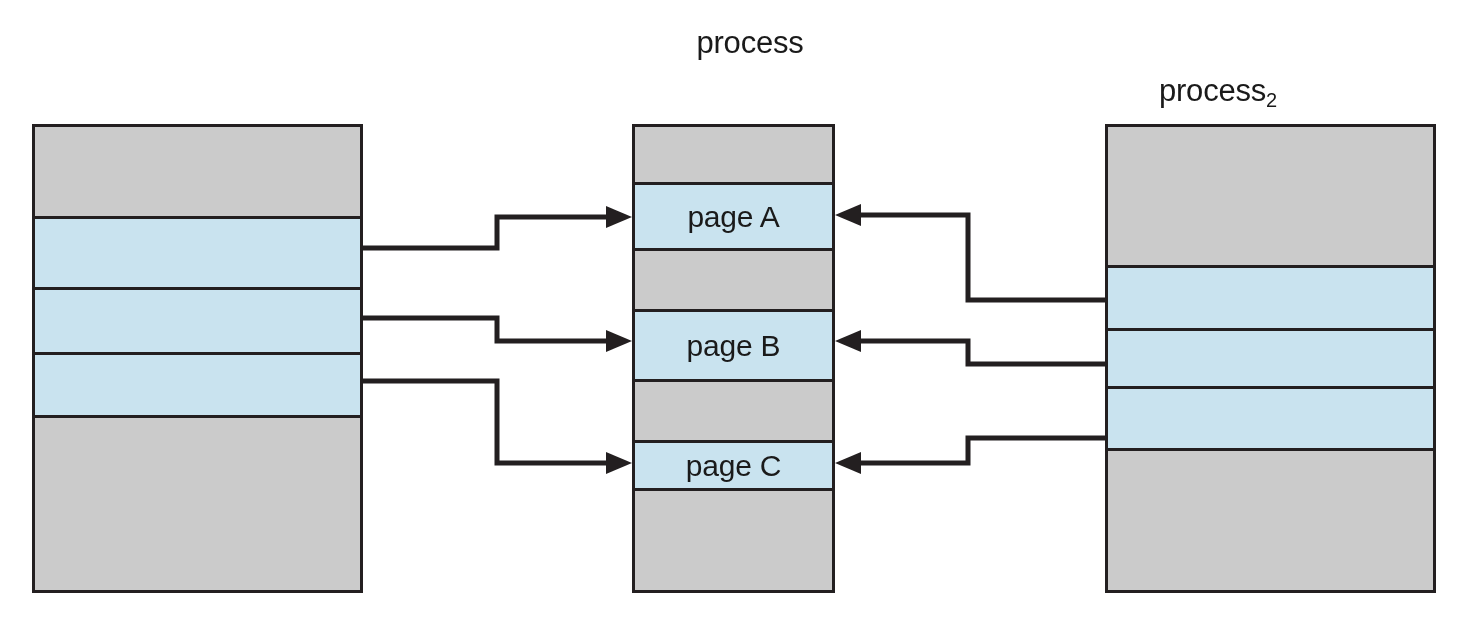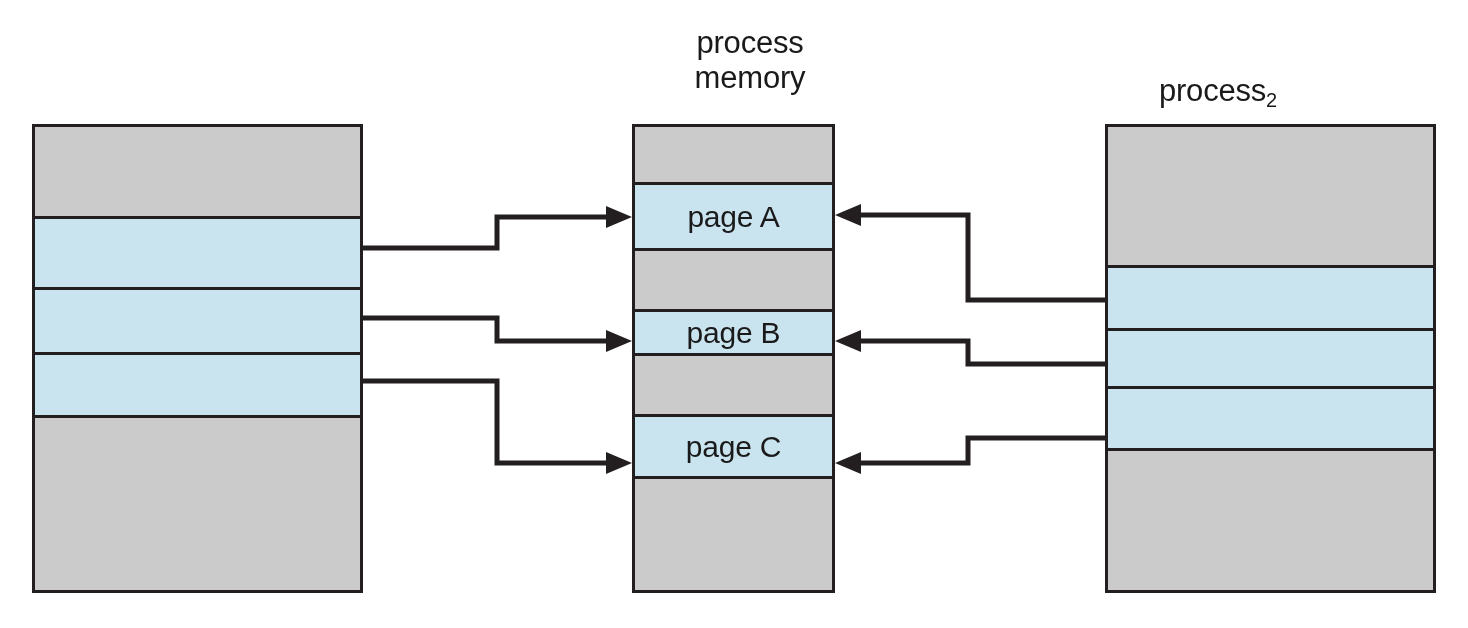--- a/index.html
+++ b/index.html
@@ -85,21 +85,20 @@
   }
 </style>
 </head>
 <body>
 
 <div id="canvas">
 
 
   <div class="label mem-label" style="left:615px; top:26px; width:270px;">
     <div>process</div>
-    <div>memory</div>
   </div>
 
   <div class="label" style="left:1053px; top:74px; width:330px;">
     <span>process</span><sub>2</sub>
   </div>
 
   <div class="column" style="left:32px; top:124px; width:331px; height:469px;">
     <div class="cell cell-gray" style="height:92px;">
       <span class="cell-text"></span>
     </div>
@@ -120,27 +119,27 @@
   <div class="column" style="left:632px; top:124px; width:203px; height:469px;">
     <div class="cell cell-gray" style="height:58px;">
       <span class="cell-text"></span>
     </div>
     <div class="cell cell-blue" style="height:66px;">
       <span class="cell-text">page A</span>
     </div>
     <div class="cell cell-gray" style="height:61px;">
       <span class="cell-text"></span>
     </div>
-    <div class="cell cell-blue" style="height:44px;">
+    <div class="cell cell-blue" style="height:70px;">
       <span class="cell-text">page B</span>
     </div>
     <div class="cell cell-gray" style="height:61px;">
       <span class="cell-text"></span>
     </div>
-    <div class="cell cell-blue" style="height:62px;text-align:right;">
+    <div class="cell cell-blue" style="height:48px;text-align:right;">
       <span class="cell-text">page C</span>
     </div>
     <div class="cell cell-gray" style="flex:1 1 auto;">
       <span class="cell-text"></span>
     </div>
   </div>
 
   <div class="column" style="left:1105px; top:124px; width:331px; height:469px;">
     <div class="cell cell-gray" style="height:141px;">
       <span class="cell-text"></span>

